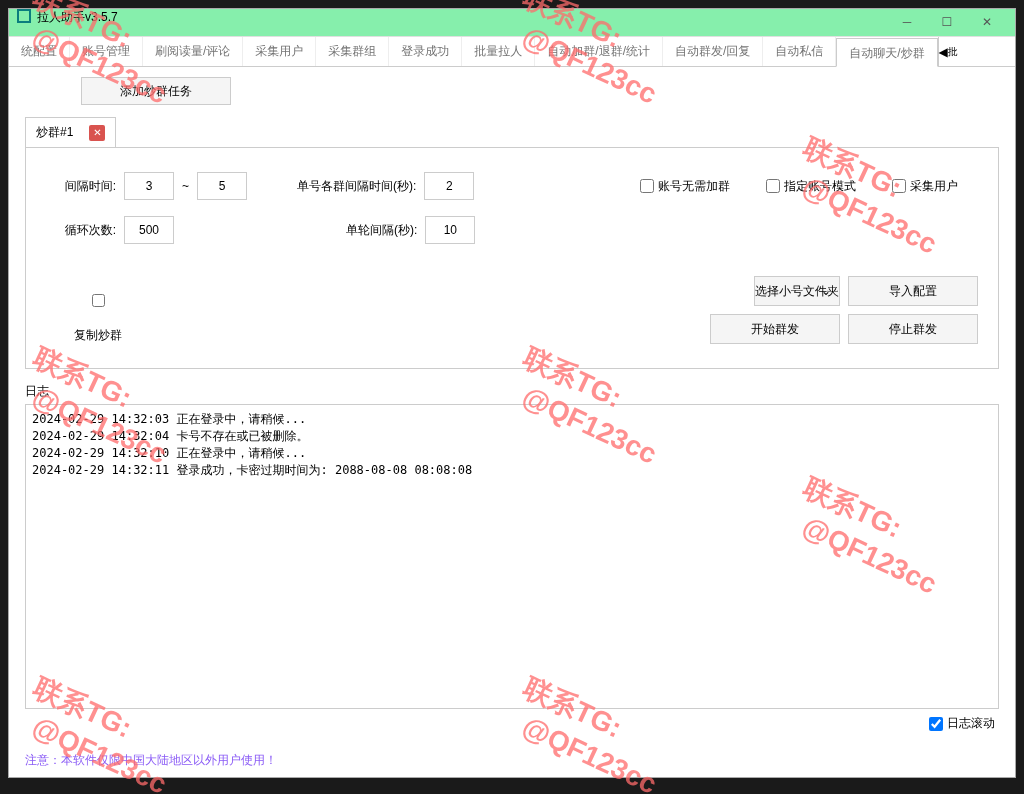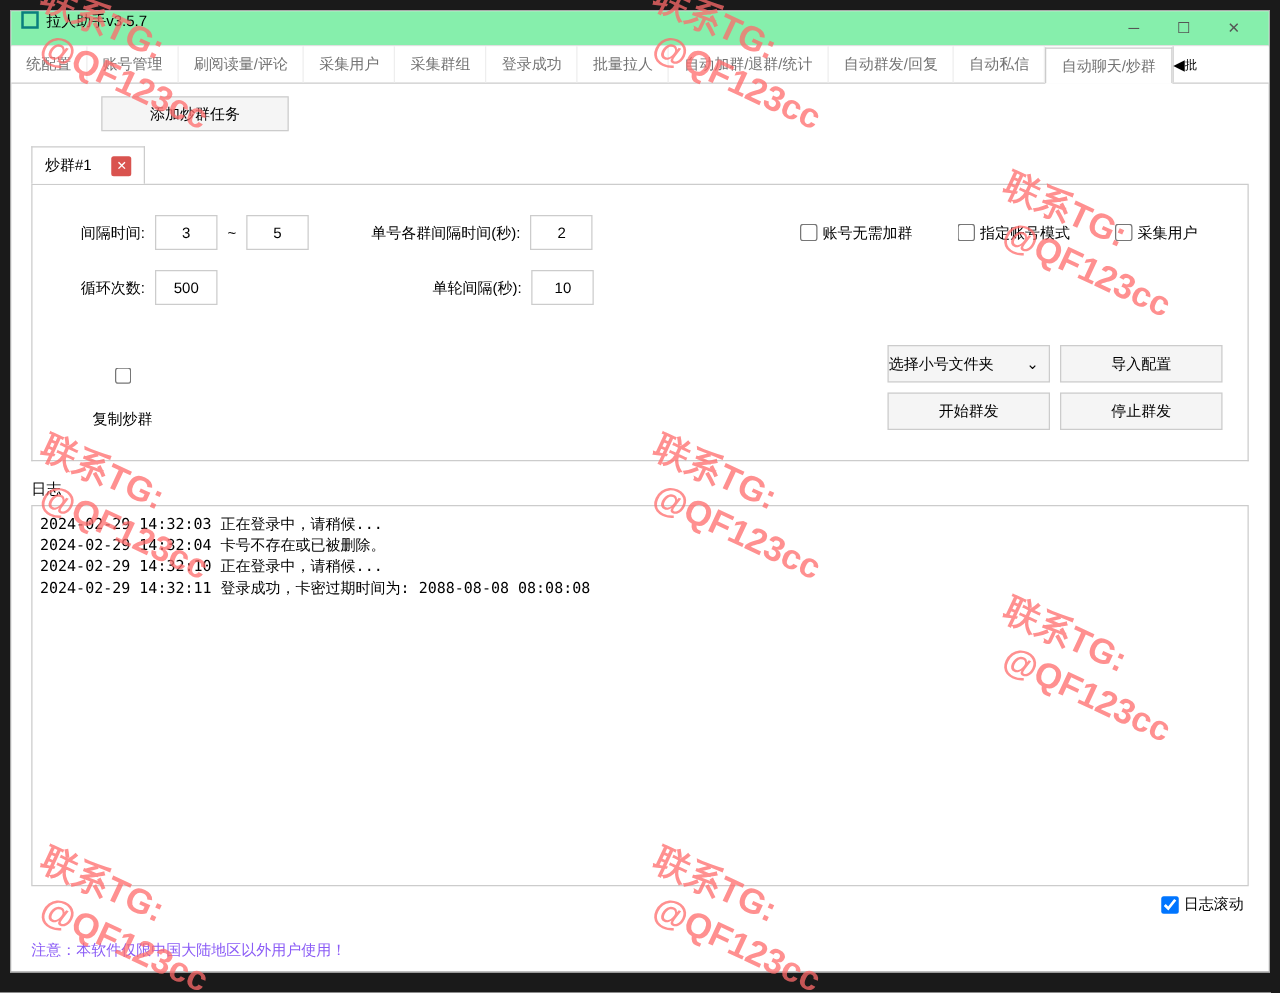--- a/index.html
+++ b/index.html
@@ -23,21 +23,21 @@
 .row { display: flex; align-items: center; margin-bottom: 16px; }
 .row label.lbl { width: 70px; text-align: right; margin-right: 8px; }
 .inp { width: 50px; height: 28px; border: 1px solid #ccc; text-align: center; }
 .tilde { margin: 0 8px; }
 .lbl2 { margin-left: 50px; margin-right: 8px; }
 .checks { display: flex; gap: 36px; margin-left: auto; margin-right: 20px; }
 .chk { display: flex; align-items: center; gap: 4px; }
 .chk input { width: 14px; height: 14px; }
 .btn-grid { display: grid; grid-template-columns: 130px 130px; gap: 8px; margin-left: auto; margin-right: 0; margin-top: 16px; }
 .btn { height: 30px; border: 1px solid #ccc; background: #f5f5f5; text-align: center; line-height: 28px; cursor: pointer; }
-.btn.dropdown { display: flex; align-items: center; position: relative; }
+.btn.dropdown { display: flex; align-items: center; position: relative; margin-left: 44px; }
 .btn.dropdown::after { content: "⌄"; position: absolute; right: 8px; }
 .copy-chk { display: flex; align-items: center; gap: 20px; margin-top: 8px; margin-left: 28px; flex-direction: column; }
 .log-section { margin-top: 14px; flex: 1; display: flex; flex-direction: column; min-height: 0; }
 .log-label { margin-bottom: 4px; }
 .log-box { flex: 1; border: 1px solid #ccc; padding: 6px; font-family: monospace; font-size: 12px; white-space: pre; overflow: auto; }
 .log-footer { display: flex; justify-content: flex-end; padding: 6px 4px; }
 .notice { color: #8b5cf6; padding: 4px 16px 8px; }
 .watermark { position: absolute; color: #ff6b6b; font-size: 28px; font-weight: bold; transform: rotate(25deg); opacity: 0.75; pointer-events: none; white-space: pre; line-height: 1.3; }
 </style>
 </head>

